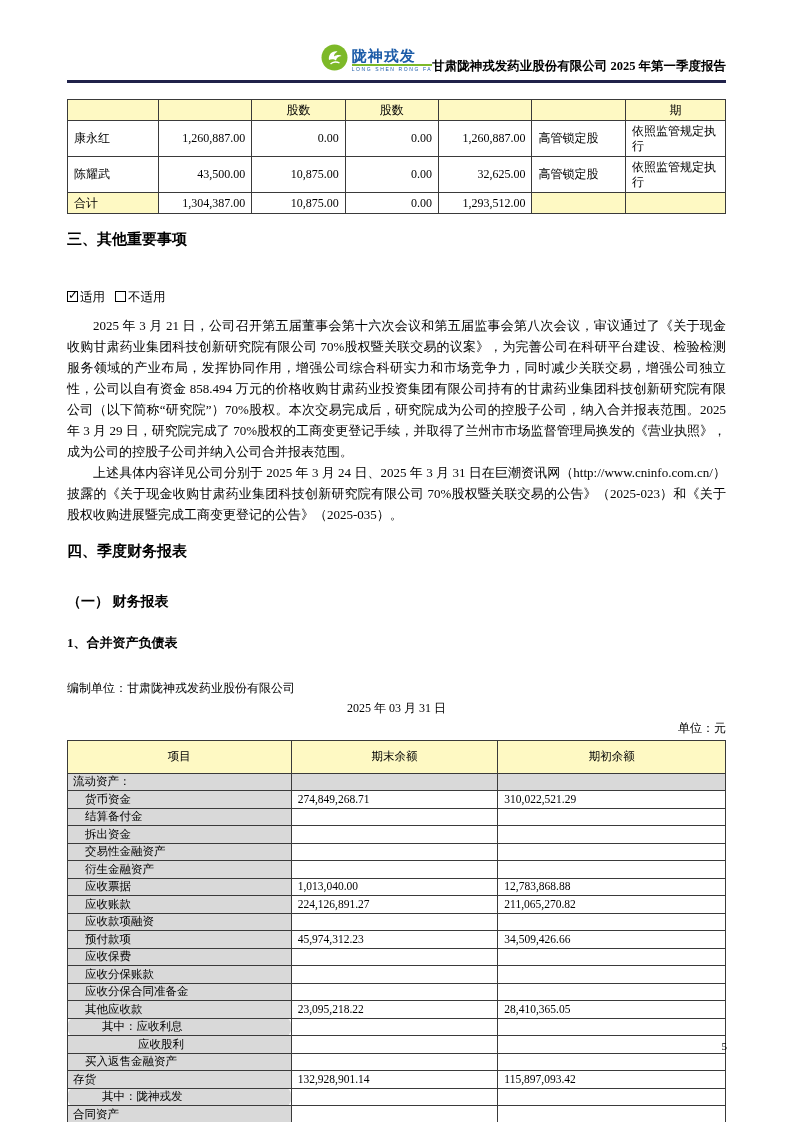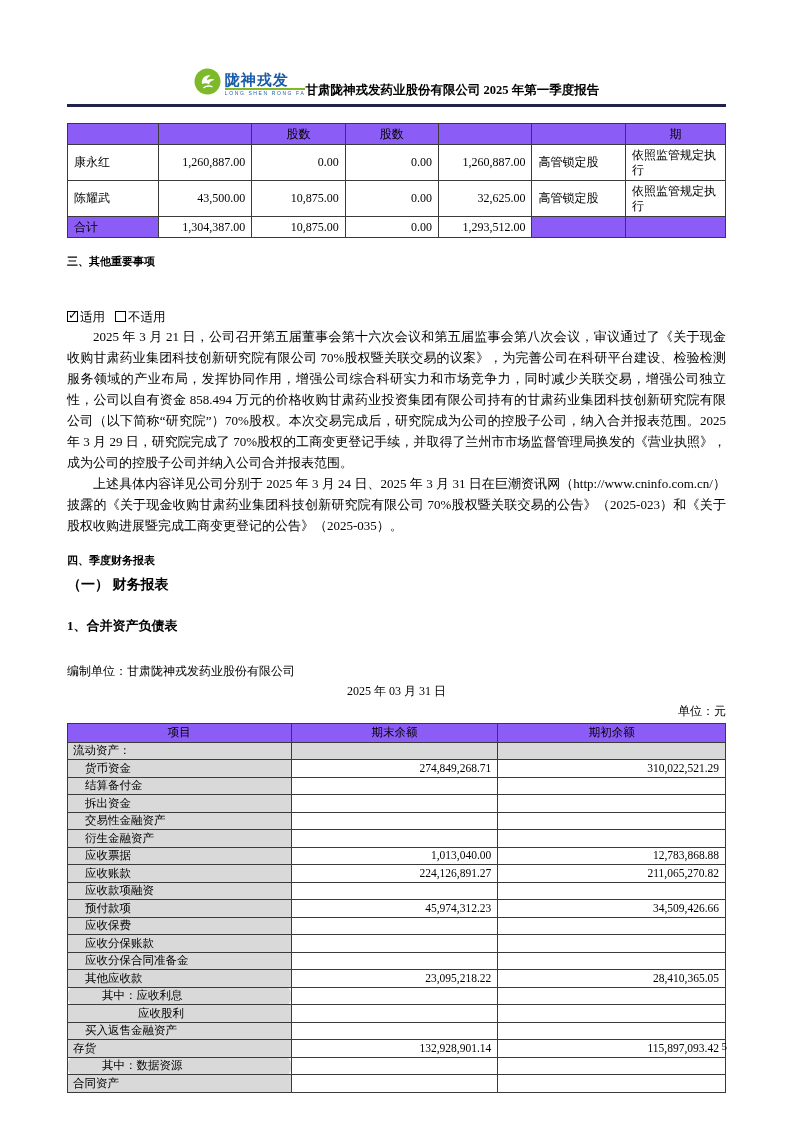--- a/index.html
+++ b/index.html
@@ -8,75 +8,76 @@
     width: 793px; height: 1122px;
     font-family: "Liberation Serif", "DejaVu Serif", serif;
     color: #000;
     position: relative;
     overflow: hidden;
   }
   .content { margin: 0 67px; width: 659px; }
 
   
   .page-header {
-    padding-top: 68px;
-    display: flex; justify-content: center; align-items: flex-end;
+    padding-top: 44px;
+    display: flex; justify-content: flex-end; align-items: flex-end;
     border-bottom: 3px solid #20224a;
     padding-bottom: 5px;
   }
   .logo { display: flex; align-items: center; gap: 4px; }
   .logo-text { display: flex; flex-direction: column; line-height: 1; }
   .logo-cn { font-family: "Liberation Sans", "DejaVu Sans", sans-serif; font-weight: bold; font-size: 15px; color: #1c5ca8; letter-spacing: 1px; }
   .logo-rule { height: 2px; background: #7db928; margin: 1px 0; }
   .logo-en { font-family: "Liberation Sans", "DejaVu Sans", sans-serif; font-size: 5px; color: #1c5ca8; letter-spacing: 1.6px; }
   .report-title { font-weight: bold; font-size: 12.5px; }
 
   
   table { border-collapse: collapse; width: 100%; }
   td, th { border: 1px solid #3a3a3a; font-weight: normal; }
-  .gray { background: #8b5cf6; }
+  .gray { background: #fef9c3; }
 
   
   .top-table { margin-top: 16px; font-size: 12px; table-layout: fixed; }
   .top-table td { padding: 2.5px 6px; line-height: 15px; vertical-align: middle; }
   .top-table .tc { text-align: center; }
   .top-table .tr { text-align: right; padding-left: 12px; }
   .top-table .tl { text-align: left; }
 
   
-  .h-major { font-size: 11px; font-weight: bold; margin-top: 16px; }
+  .h-major { font-size: 15px; font-weight: bold; margin-top: 16px; }
   .applicable-line { margin-top: 40px; font-size: 12.5px; }
   .cbox {
     display: inline-block; width: 11px; height: 11px;
     border: 1px solid #000; position: relative;
     vertical-align: -1px; margin-right: 2px;
   }
   .cbox.checked::after {
     content: "\2713";
     position: absolute; left: 0px; top: -3px;
     font-size: 12px; line-height: 12px;
   }
   .cb-group { margin-right: 10px; }
   .para {
+    margin-top: 9px;
     font-size: 13px; line-height: 21px;
     text-align: justify; text-indent: 2em;
   }
   .para.follow { margin-top: 0; }
-  .h-sub1 { font-size: 14px; font-weight: bold; margin-top: 8px; }
+  .h-sub1 { font-size: 14px; font-weight: bold; margin-top: 32px; }
   .h-sub2 { font-size: 13px; font-weight: bold; margin-top: 23px; }
   .prep-line { margin-top: 28px; font-size: 12px; }
   .date-line { margin-top: 3px; font-size: 12px; text-align: center; }
   .unit-line { margin-top: 3px; font-size: 12px; text-align: right; }
 
   
   .bs-table { margin-top: 3px; font-size: 11.5px; table-layout: fixed; }
   .bs-table td { padding: 1.5px 6px; line-height: 13.5px; }
-  .bs-table .hdr td { text-align: center; padding: 2px 6px; }
+  .bs-table .hdr td { text-align: center; padding: 9px 6px; }
   .bs-table .lbl { background: #d9d9d9; }
-  .bs-table .val { text-align: right; }
+  .bs-table .val { }
   .secrow .val { background: #d9d9d9; }
   .i0 { padding-left: 5px !important; margin-left: 36px; }
   .i1 { padding-left: 17px !important; }
   .i2 { padding-left: 34px !important; border-radius: 6px; }
   .i3 { padding-left: 70px !important; margin-left: 48px; }
 
   .page-number { position: absolute; top: 1040px; right: 66px; font-size: 11px; }
 </style>
 </head>
 <body>
@@ -264,21 +265,21 @@
       <td class="lbl i1">买入返售金融资产</td>
       <td class="val"></td>
       <td class="val"></td>
     </tr>
     <tr>
       <td class="lbl i0">存货</td>
       <td class="val">132,928,901.14</td>
       <td class="val">115,897,093.42</td>
     </tr>
     <tr>
-      <td class="lbl i2">其中：数据资源</td>
+      <td class="lbl i2">其中：陇神戎发</td>
       <td class="val"></td>
       <td class="val"></td>
     </tr>
     <tr>
       <td class="lbl i0">合同资产</td>
       <td class="val"></td>
       <td class="val"></td>
     </tr>
   </tbody>
     </table>

